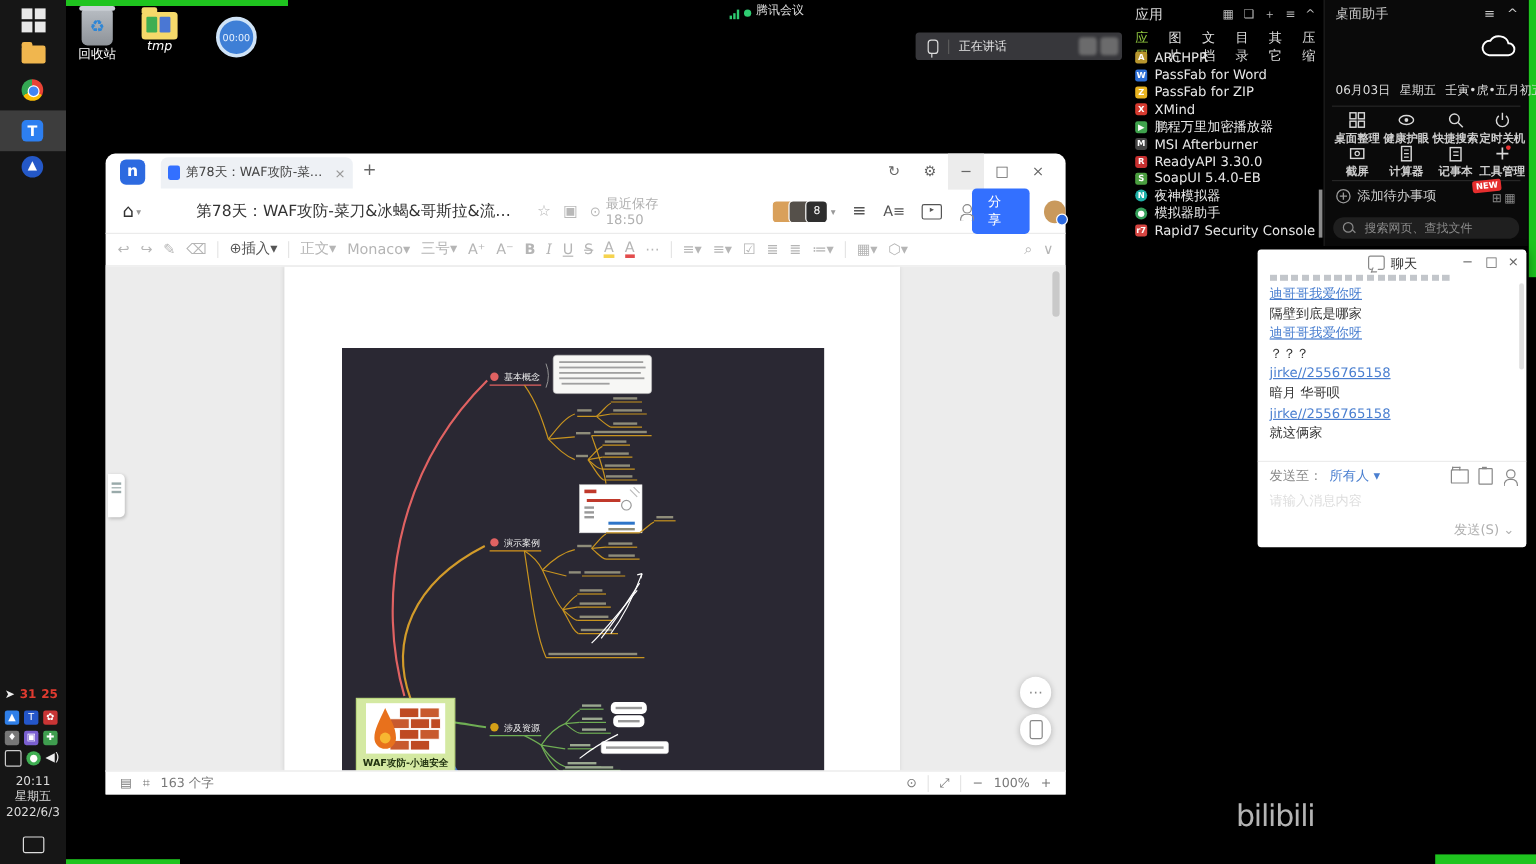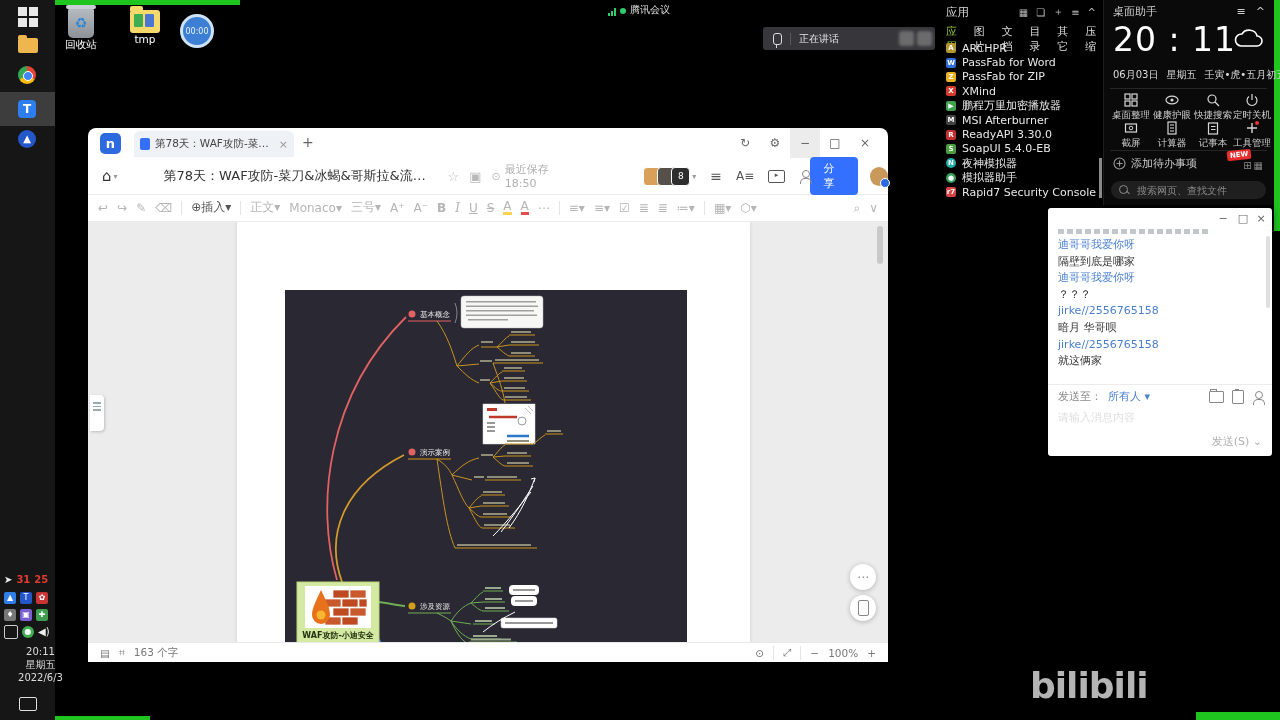--- a/index.html
+++ b/index.html
@@ -14,21 +14,21 @@
   .winlogo span{width:9px;height:9px;background:#e8e8e8;}
   .folder{width:20px;height:15px;background:#f0b64e;border-radius:2px;position:relative;}
   .folder:before{content:"";position:absolute;top:-3px;left:0;width:9px;height:4px;background:#f0b64e;border-radius:2px 2px 0 0;}
   .chrome{width:18px;height:18px;border-radius:50%;background:conic-gradient(#ea4335 0 33%,#fbbc05 0 66%,#34a853 0 100%);position:relative;}
   .chrome:after{content:"";position:absolute;left:5px;top:5px;width:8px;height:8px;background:#4285f4;border:1.5px solid #fff;border-radius:50%;}
   .hl-row{left:0;width:55px;height:34px;background:#3d3d3d;}
   .blueapp{width:18px;height:18px;border-radius:4px;background:#2d7ff0;color:#fff;font-weight:bold;font-size:12px;text-align:center;line-height:18px;}
   .blueapp2{width:18px;height:18px;border-radius:9px;background:#2458c8;color:#fff;font-size:10px;text-align:center;line-height:18px;}
   .tray-row{position:absolute;left:4px;width:50px;height:15px;display:flex;gap:4px;align-items:center;}
   .mini{width:12px;height:12px;border-radius:2px;font-size:8px;color:#fff;text-align:center;line-height:12px;}
-  .tb-clock{position:absolute;left:0;width:55px;text-align:center;color:#ddd;font-size:10px;line-height:13px;padding-left:13px;}
+  .tb-clock{position:absolute;left:0;width:55px;text-align:center;color:#ddd;font-size:10px;line-height:13px;}
   .temp{color:#e03b30;font-size:10px;font-weight:bold;}
   
   .dsk-label{color:#fff;font-size:10.5px;text-align:center;text-shadow:0 1px 2px #000;}
   .trash{width:26px;height:30px;margin:0 auto;background:linear-gradient(#b7bcc2,#8d9298);border-radius:3px 3px 5px 5px;position:relative;color:#2e86d6;font-size:14px;text-align:center;line-height:30px;}
   .trash:before{content:"";position:absolute;top:-3px;left:-2px;right:-2px;height:4px;background:#c9ced4;border-radius:2px;}
   .folder-big{width:30px;height:23px;margin:0 auto;background:#f5d96a;border-radius:3px;position:relative;}
   .folder-big:before{content:"";position:absolute;top:-4px;left:0;width:13px;height:5px;background:#f5d96a;border-radius:2px 2px 0 0;}
   .folder-big i{position:absolute;left:4px;top:4px;width:9px;height:13px;background:#3fae52;border-radius:1px;}
   .folder-big b{position:absolute;left:15px;top:4px;width:9px;height:13px;background:#4a77d4;border-radius:1px;}
   #timer{left:180px;top:14px;width:34px;height:34px;border-radius:50%;background:#3e7fd6;border:3px solid #cfe3f7;box-sizing:border-box;color:#eaf3ff;font-size:8px;display:flex;align-items:center;justify-content:center;}
@@ -96,40 +96,40 @@
   .ap-ico{width:10px;height:10px;border-radius:2px;font-size:7px;font-weight:bold;color:#fff;text-align:center;line-height:10px;flex:0 0 10px;}
   .ap-name{color:#e8e8e8;font-size:11px;white-space:nowrap;}
   .ap-scroll{position:absolute;right:0;top:158px;width:3px;height:40px;background:#8a8a8a;}
   
   #assist{left:1103px;top:0;width:169px;height:205px;background:#0a0a0a;border-left:1px solid #1e1e1e;}
   .as-head{position:absolute;left:9px;top:4px;right:8px;display:flex;align-items:center;color:#ccc;font-size:11px;}
   .as-time{position:absolute;left:9px;top:20px;color:#fff;font-size:33px;letter-spacing:1px;}
   .as-date{position:absolute;left:9px;top:68px;right:4px;color:#ddd;font-size:10px;display:flex;gap:8px;white-space:nowrap;}
   .as-div{position:absolute;left:6px;right:6px;height:1px;background:#262626;}
   .tool-cell{position:absolute;width:38px;text-align:center;}
-  .tool-lab{color:#cfcfcf;font-size:9.5px;margin-top:2px;white-space:nowrap;}
+  .tool-lab{color:#cfcfcf;font-size:9.5px;margin-top:2px;white-space:nowrap;font-weight:bold;}
   .todo-row{position:absolute;left:9px;top:156px;display:flex;align-items:center;color:#ccc;font-size:11px;gap:5px;}
   .new-badge{position:absolute;right:22px;top:150px;background:#e62e2e;color:#fff;font-size:7px;font-weight:bold;padding:1px 3px;border-radius:2px;transform:rotate(-6deg);}
   .todo-icos{position:absolute;right:8px;top:160px;color:#8a8a8a;font-size:10px;letter-spacing:2px;}
   .as-search{position:absolute;left:7px;top:181px;width:155px;height:18px;background:#1f1f1f;border-radius:9px;}
   .as-search input{position:absolute;left:24px;top:1px;width:125px;height:15px;background:transparent;border:none;outline:none;color:#999;font-size:10px;font-family:inherit;}
   .as-search input::placeholder{color:#8a8a8a;}
   .mag{position:absolute;left:8px;top:4px;width:7px;height:7px;border:1.2px solid #8a8a8a;border-radius:50%;}
   .mag:after{content:"";position:absolute;left:6px;top:6px;width:4px;height:1.2px;background:#8a8a8a;transform:rotate(45deg);}
   
   #chatwin{left:1048px;top:208px;width:224px;height:248px;background:#fff;border-radius:3px;box-shadow:0 2px 10px rgba(0,0,0,.5);overflow:hidden;}
   .ch-title{position:absolute;left:0;top:0;width:100%;height:22px;display:flex;align-items:center;}
   .ch-bubble{width:12px;height:10px;border:1.3px solid #888;border-radius:2px;position:relative;margin-left:92px;}
   .ch-bubble:after{content:"";position:absolute;left:2px;bottom:-3px;width:4px;height:3px;background:#fff;border-left:1.3px solid #888;border-bottom:1.3px solid #888;transform:skewX(-20deg);}
   .ch-titletxt{font-size:11px;color:#333;margin-left:5px;}
   .ch-ctrl{position:absolute;top:0;width:18px;height:22px;color:#666;font-size:11px;text-align:center;line-height:22px;}
   .clipped-msg{position:absolute;left:10px;top:21px;width:150px;height:5px;overflow:hidden;
     background:repeating-linear-gradient(90deg,#9aa0a8 0 6px,transparent 6px 9px);opacity:.6;}
   .ch-msgs{position:absolute;left:10px;top:29px;right:14px;font-size:11px;line-height:16.6px;}
-  .m-name{color:#4a7fd0;white-space:nowrap;}
+  .m-name{color:#4a7fd0;white-space:nowrap;text-decoration:underline;}
   .m-text{color:#333;white-space:nowrap;}
   .ch-scroll{position:absolute;right:2px;top:28px;width:4px;height:72px;background:#e0e0e0;border-radius:2px;}
   .ch-div{position:absolute;left:0;top:176px;width:100%;height:1px;background:#ececec;}
   .ch-sendrow{position:absolute;left:10px;top:181px;right:8px;display:flex;align-items:center;font-size:11px;}
   .sendto-lab{color:#8a8a8a;}
   .sendto-val{color:#4a7fd0;margin-left:6px;}
   .ch-ricos{margin-left:auto;display:flex;gap:8px;align-items:center;color:#888;}
   .ico-folder{width:13px;height:10px;border:1.2px solid #888;border-radius:1px;position:relative;}
   .ico-folder:before{content:"";position:absolute;top:-3px;left:0;width:5px;height:2px;border:1.2px solid #888;border-bottom:none;}
   .ico-clip{width:10px;height:12px;border:1.2px solid #888;border-radius:1px;position:relative;}
@@ -137,21 +137,21 @@
   .ico-person{width:12px;height:12px;position:relative;}
   .ico-person:before{content:"";position:absolute;left:3px;top:0;width:6px;height:6px;border:1.2px solid #888;border-radius:50%;}
   .ico-person:after{content:"";position:absolute;left:1px;top:8px;width:10px;height:5px;border:1.2px solid #888;border-bottom:none;border-radius:5px 5px 0 0;}
   .ch-input{position:absolute;left:8px;top:198px;width:180px;}
   .ch-input input{width:100%;border:none;outline:none;font-size:11px;color:#666;font-family:inherit;}
   .ch-input input::placeholder{color:#dedede;}
   .ch-send{position:absolute;right:10px;top:226px;color:#b0b0b0;font-size:11px;}
   
   #wm{left:1030px;top:665px;display:flex;align-items:center;gap:14px;}
   .wm-name{color:#a8a8a8;font-size:26px;font-weight:bold;letter-spacing:.5px;}
-  .wm-brand{color:#b4b4b4;font-size:36px;font-weight:700;letter-spacing:-1px;}
+  .wm-brand{color:#b4b4b4;font-size:25px;font-weight:400;letter-spacing:-1px;}
   .svgico{display:block;margin:0 auto;}
 </style>
 </head>
 <body>
 
 <div id="screen">
 
   <div class="abs green" style="left:0;top:0;width:240px;height:5px;"></div>
   <div class="abs green" style="left:1274px;top:0;width:6px;height:231px;"></div>
   <div class="abs green" style="left:0;top:638px;width:4px;height:82px;"></div>
@@ -204,21 +204,21 @@
       <div>星期五</div>
       <div>2022/6/3</div>
     </div>
     <div class="abs" style="left:19px;top:697px;width:16px;height:12px;border:1.5px solid #ddd;border-radius:2px;"></div>
   </div>
 
   <div class="abs" style="left:58px;top:8px;width:46px;">
     <div class="trash">♻</div>
     <div class="dsk-label">回收站</div>
   </div>
-  <div class="abs" style="left:122px;top:10px;width:46px;">
+  <div class="abs" style="left:110px;top:10px;width:46px;font-style:italic;">
     <div class="folder-big">
         <i></i>
         <b></b>
       </div>
     <div class="dsk-label">tmp</div>
   </div>
   <div class="abs" id="timer">
     <span>00:00</span>
   </div>
 
@@ -581,21 +581,20 @@
     </div>
     <div class="ap-scroll"></div>
   </div>
 
   <div class="abs" id="assist">
     <div class="as-head">
       <span style="flex:1;">桌面助手</span>
       <span style="margin-left:8px;">≡</span>
       <span style="margin-left:10px;">^</span>
     </div>
-    <div class="as-time">20 : 11</div>
     <svg class="abs" style="left:128px;top:28px;" width="34" height="24" viewBox="0 0 34 24">
       <path d="M9,18 a6,6 0 0 1 1,-12 a8,7 0 0 1 15,2 a5,5 0 0 1 0,10 z" fill="none" stroke="#fff" stroke-width="1.6"></path>
     </svg>
     <div class="as-date">
       <span>06月03日</span>
       <span>星期五</span>
       <span>壬寅•虎•五月初五</span>
     </div>
     <div class="as-div" style="top:88px;"></div>
 
@@ -668,20 +667,24 @@
     </div>
     <div class="new-badge">NEW</div>
     <div class="todo-icos">⊞▦</div>
     <div class="as-search">
       <span class="mag"></span>
       <input type="text" placeholder="搜索网页、查找文件" style="">
     </div>
   </div>
 
   <div class="abs" id="chatwin">
+    <div class="ch-title">
+      <span class="ch-bubble"></span>
+      <span class="ch-titletxt">聊天</span>
+    </div>
     <span class="ch-ctrl" style="right:40px;">−</span>
     <span class="ch-ctrl" style="right:20px;">□</span>
     <span class="ch-ctrl" style="right:2px;">×</span>
     <div class="clipped-msg"></div>
     <div class="ch-msgs">
       <div class="m-name">迪哥哥我爱你呀</div>
       <div class="m-text">隔壁到底是哪家</div>
       <div class="m-name">迪哥哥我爱你呀</div>
       <div class="m-text">？？？</div>
       <div class="m-name">jirke//2556765158</div>

